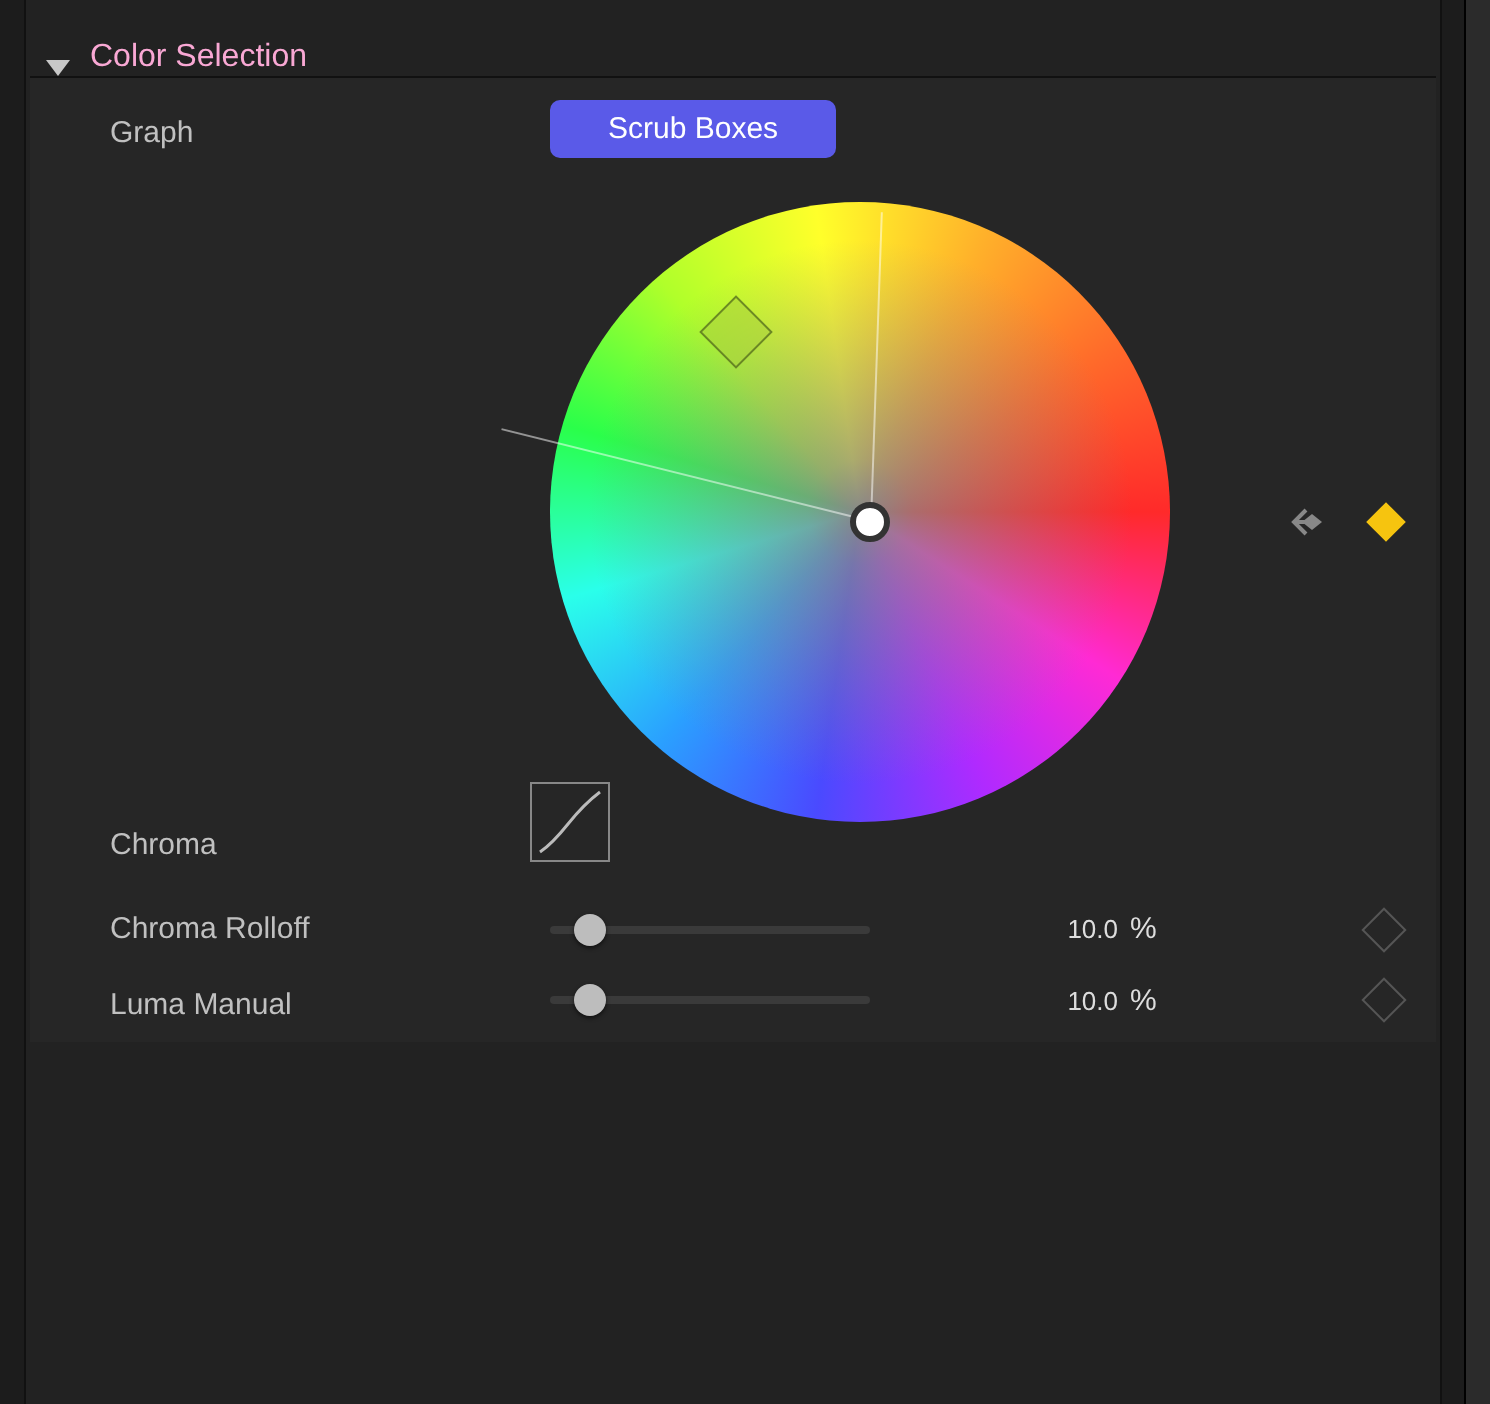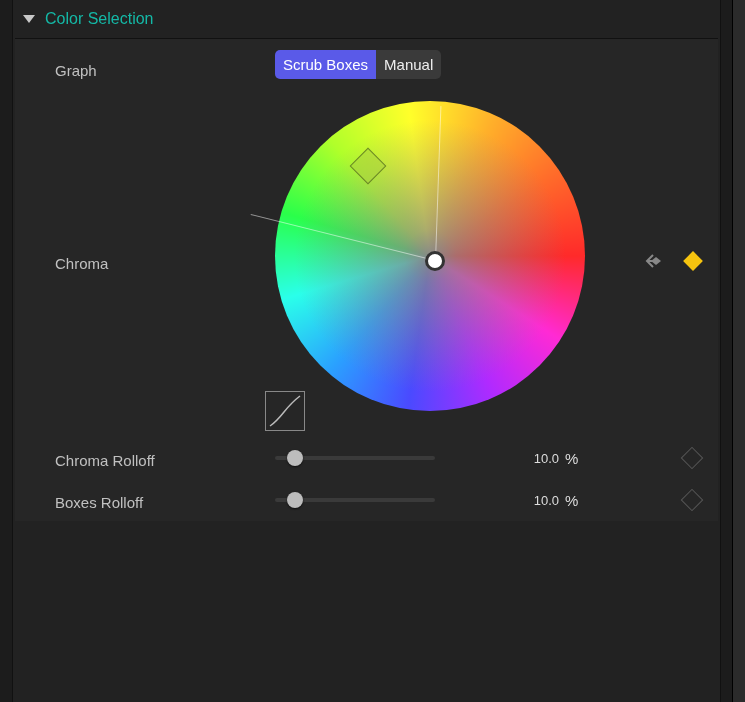--- a/index.html
+++ b/index.html
@@ -1,27 +1,27 @@
 <!DOCTYPE html>
 <html><head>
 <meta charset="utf-8">
 <style>
 html,body{margin:0;padding:0;background:#1a1a1a;font-family:-apple-system,"Helvetica Neue",Arial,sans-serif;color:#c8c8c8;font-size:15px}
 .outer{width:745px;height:702px;background:#1c1c1c;position:relative}
 .panel{position:absolute;left:12px;top:0;right:24px;bottom:0;background:#222;border:1px solid #111;border-top:none;border-bottom:none}
 .right-strip{position:absolute;right:0;top:0;width:12px;height:702px;background:#2b2b2b;border-left:1px solid #000}
-.header{display:flex;align-items:center;height:38px;padding:0 10px;color:#14b8a6;font-size:16px}
+.header{display:flex;align-items:flex-end;height:38px;padding:0 10px;color:#f9a8d4;font-size:16px}
 .disclosure{width:0;height:0;border-left:6px solid transparent;border-right:6px solid transparent;border-top:8px solid #c8c8c8;margin-right:10px}
 .content{padding:4px 0 0 0;background:#262626;border-top:1px solid #111;margin:0 2px}
-.row{display:flex;align-items:flex-end;padding:6px 0;min-height:30px}
+.row{display:flex;align-items:center;padding:6px 0;min-height:30px}
 .lbl{width:200px;padding-left:40px;color:#c0c0c0;font-size:15px;padding-top:4px;flex-shrink:0}
 .mid{flex:1;display:flex;align-items:center;position:relative}
 .rt{width:120px;display:flex;align-items:center;justify-content:flex-end;gap:22px;padding-right:18px}
 .seg{display:flex;border-radius:5px;overflow:hidden;margin-left:20px}
-.seg-btn{padding:6px 8px;font-size:15px;color:#eee;background:#3a3a3a;cursor:pointer;border:none}
+.seg-btn{padding:6px 29px;font-size:15px;color:#eee;background:#3a3a3a;cursor:pointer;border:none}
 .seg-btn.active{background:#5a5ae8;color:#fff}
 .wheel-wrap{position:relative;width:340px;height:340px;margin-left:10px}
 .wheel{position:absolute;left:10px;top:10px;width:310px;height:310px;border-radius:50%;background:conic-gradient(from 90deg,#ff2a2a,#ff2ad4,#b02aff,#4a4aff,#2aa0ff,#2affea,#2aff4a,#b0ff2a,#ffff2a,#ffb02a,#ff6a2a,#ff2a2a)}
 .wheel::after{content:"";position:absolute;inset:0;border-radius:50%;background:radial-gradient(circle at center,#888 0%,rgba(136,136,136,0.7) 12%,rgba(136,136,136,0) 62%)}
 .center-dot{position:absolute;left:50%;top:50%;width:14px;height:14px;border-radius:50%;background:#fff;border:3px solid #333;transform:translate(-50%,-50%);z-index:5}
 .sel-line{position:absolute;left:50%;top:50%;height:1px;background:rgba(255,255,255,0.5);transform-origin:0 0;z-index:3}
 .sel-diamond{position:absolute;width:24px;height:24px;background:rgba(170,210,60,0.55);transform:rotate(45deg);left:90px;top:62px;z-index:4;border:1px solid rgba(60,80,20,0.6)}
 .curve-box{position:absolute;left:0;bottom:0;width:38px;height:38px;border:1px solid #888;background:#262626}
 .luma-wrap{position:relative;width:290px;height:60px;margin-left:0}
 .luma-grad{position:absolute;left:0;top:0;width:278px;height:48px;border:1px solid #555;background:linear-gradient(to right,rgba(0,0,0,0) 0%,#000 12%,#fff 100%)}
@@ -30,42 +30,41 @@
 .luma-handle{position:absolute;left:-6px;top:50px;width:12px;height:14px}
 .slider{position:relative;width:160px;height:4px;background:#3a3a3a;border-radius:2px;margin-left:20px}
 .slider-thumb{position:absolute;top:-6px;width:16px;height:16px;border-radius:50%;background:#bdbdbd;box-shadow:0 1px 2px rgba(0,0,0,.6)}
 .val{width:84px;text-align:right;font-size:13px;color:#ddd;margin-left:40px}
 .unit{width:30px;color:#ddd;padding-left:6px}
 .kf-reset svg{display:block}
 .kf-diamond{width:14px;height:14px;transform:rotate(45deg)}
 .kf-diamond.yellow{background:#f6c40f}
 .kf-diamond.dim{border:1px solid #555}
 .checkbox{width:17px;height:17px;border-radius:3px;background:#4a52e8;display:flex;align-items:center;justify-content:center}
-.row-chroma{align-items:center}
+.row-chroma{align-items:flex-end}
 .row-chroma .rt{align-self:center;height:310px;align-items:center}
 .row-luma .rt{align-self:center;height:60px;align-items:center}
 </style>
 </head>
 <body>
 
 <div class="outer">
   <div class="panel">
     <div class="header">
       <div class="disclosure"></div>
       <span>Color Selection</span>
     </div>
 
     <div class="content">
 
       <div class="row">
         <div class="lbl">Graph</div>
         <div class="mid">
           <div class="seg">
             <button class="seg-btn active">Scrub Boxes</button>
-            <button class="seg-btn">Manual</button>
           </div>
         </div>
         <div class="rt"></div>
       </div>
 
       <div class="row row-chroma">
         <div class="lbl">Chroma</div>
         <div class="mid">
           <div class="wheel-wrap">
             <div class="wheel"></div>
@@ -86,36 +85,36 @@
                 <path d="M9 2 L3 8 L9 14" stroke="#888" fill="none" stroke-width="2"></path>
                 <path d="M3 8 H14 A5 5 0 0 1 14 8" stroke="#888" fill="none" stroke-width="2"></path>
                 <polygon points="12,4 17,8 12,12 7,8" fill="#888"></polygon>
               </svg>
           </span>
           <div class="kf-diamond yellow"></div>
         </div>
       </div>
 
 
-      <div class="row" style="align-items:center">
+      <div class="row" style="align-items:flex-end">
         <div class="lbl">Chroma Rolloff</div>
         <div class="mid">
           <div class="slider">
             <div class="slider-thumb" style="left:12px"></div>
           </div>
           <div class="val">10.0</div>
           <div class="unit">%</div>
         </div>
         <div class="rt">
           <div class="kf-diamond dim"></div>
         </div>
       </div>
 
       <div class="row" style="align-items:center">
-        <div class="lbl">Boxes Rolloff</div>
+        <div class="lbl">Luma Manual</div>
         <div class="mid">
           <div class="slider">
             <div class="slider-thumb" style="left:12px"></div>
           </div>
           <div class="val">10.0</div>
           <div class="unit">%</div>
         </div>
         <div class="rt">
           <div class="kf-diamond dim"></div>
         </div>

